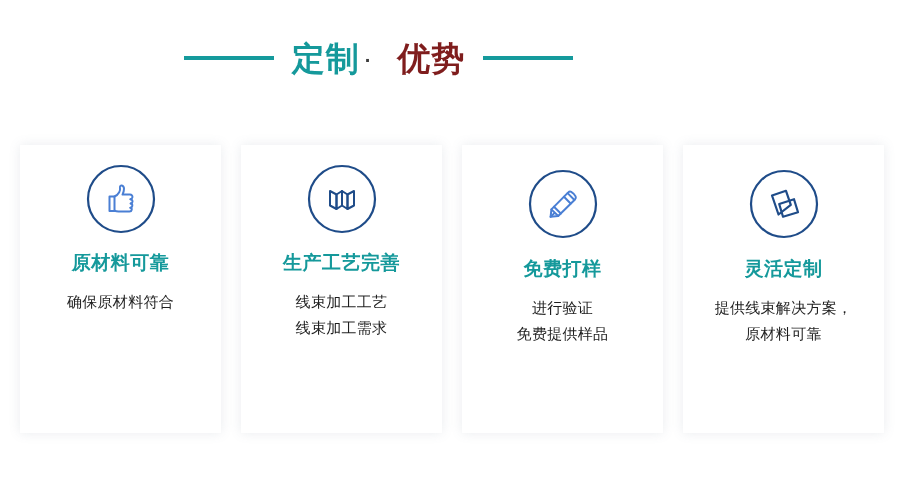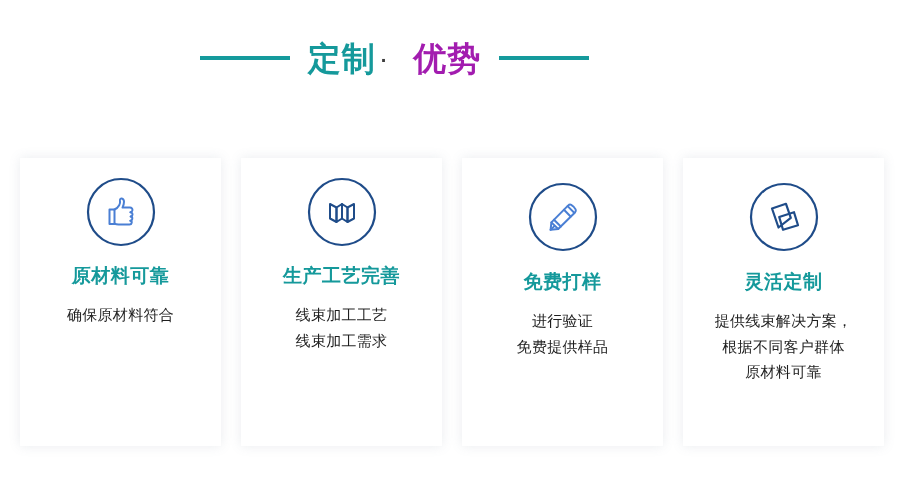--- a/index.html
+++ b/index.html
@@ -18,21 +18,21 @@
   .page {
     position: relative;
     width: 900px;
     height: 499px;
     background: #ffffff;
   }
 
   
   .heading {
     position: absolute;
-    left: 16px;
+    left: 0;
     top: 28px;
     width: 757px;
     height: 60px;
     display: flex;
     align-items: center;
     justify-content: center;
     gap: 18px;
   }
   .heading-rule {
     width: 90px;
@@ -50,27 +50,27 @@
     align-items: baseline;
   }
   .heading-accent { color: #15999b; }
   .heading-dot {
     color: #3b3b3b;
     font-size: 20px;
     padding: 0 5px;
     position: relative;
     top: -3px;
   }
-  .heading-main { color: #a21caf; margin-left: 20px; }
+  .heading-main { color: #7f1d1d; margin-left: 20px; }
 
   
   .cards {
     position: absolute;
     left: 20px;
-    top: 158px;
+    top: 145px;
     width: 865px;
     height: 290px;
     display: flex;
     gap: 20px;
   }
   .card {
     width: 201px;
     flex: none;
     background: #ffffff;
     box-shadow: 0 0 11px rgba(108, 118, 140, 0.14);
@@ -196,19 +196,18 @@
           <circle cx="36" cy="36" r="33" fill="none" stroke="#1f4c89" stroke-width="2.2"></circle>
           <g fill="none" stroke="#1f4c89" stroke-width="2.2" stroke-linejoin="round" stroke-linecap="round">
             <path d="M30.5 46.5 L24.0 27.5 L38.0 22.8 L42.8 36.8 Z"></path>
             <path d="M35.0 48.8 L31.2 36.0 L46.0 31.2 L50.0 44.2 Z"></path>
           </g>
         </svg>
       </div>
       <div class="card-title">灵活定制</div>
       <div class="card-desc">
         <span class="line">提供线束解决方案，</span>
-        <span class="line">根据不同客户群体</span>
         <span class="line">原材料可靠</span>
       </div>
     </div>
 
   </div>
 </div>
 
 </body></html>

